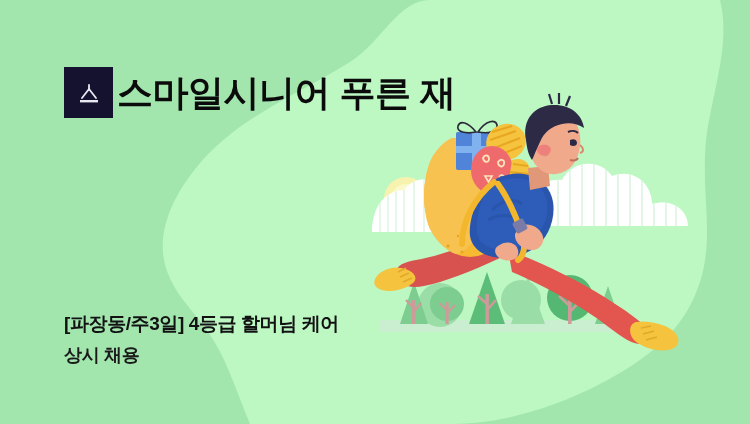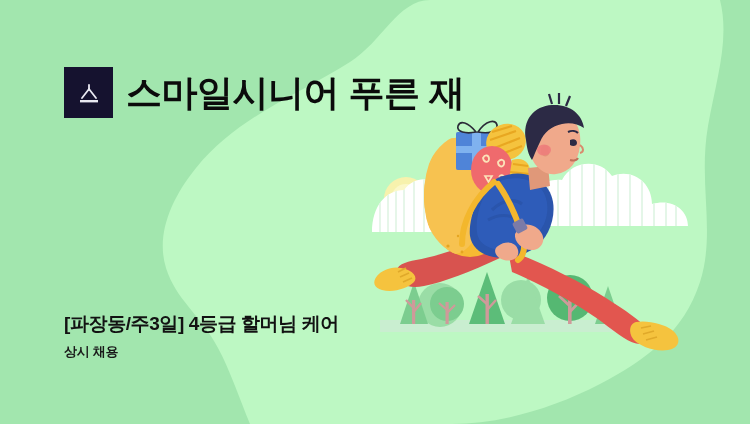--- a/index.html
+++ b/index.html
@@ -36,21 +36,21 @@
     pointer-events: none;
   }
 
   
   #header-row {
     position: absolute;
     left: 64px;
     top: 67px;
     display: flex;
     align-items: center;
-    gap: 13px;
+    gap: 4px;
     z-index: 5;
   }
   #logo-mark {
     width: 49px;
     height: 51px;
     background: #15122f;
     display: flex;
     align-items: center;
     justify-content: center;
     flex: none;
@@ -75,21 +75,21 @@
     font-weight: 700;
     color: #121212;
     letter-spacing: -0.4px;
     white-space: nowrap;
     z-index: 5;
   }
   #job-status {
     position: absolute;
     left: 64px;
     top: 343px;
-    font-size: 13px;
+    font-size: 18px;
     font-weight: 700;
     color: #1a1a1a;
     letter-spacing: -0.3px;
     white-space: nowrap;
     z-index: 5;
   }
 </style>
 </head>
 <body>
 

